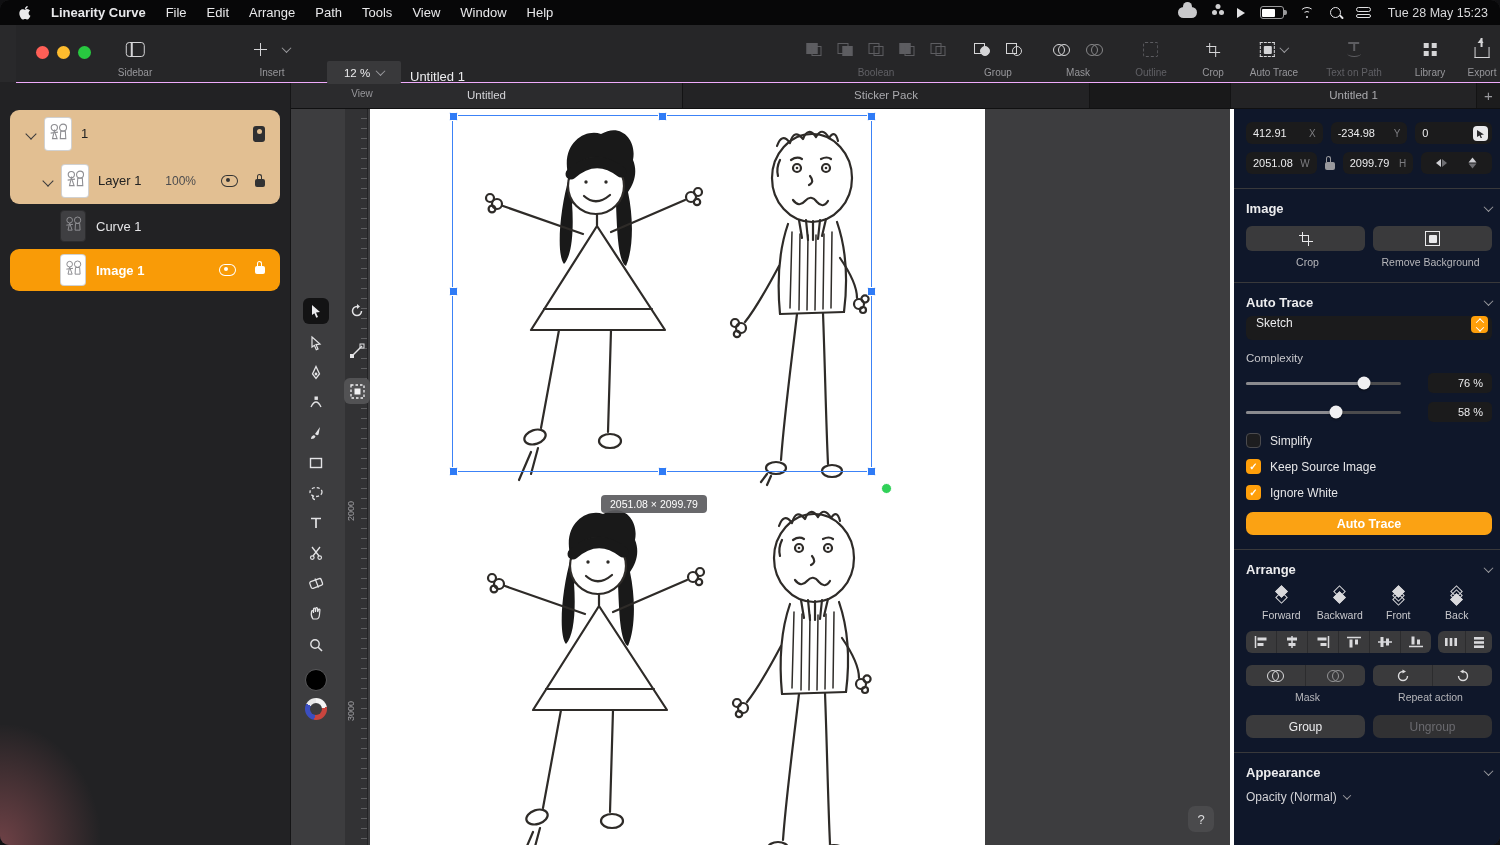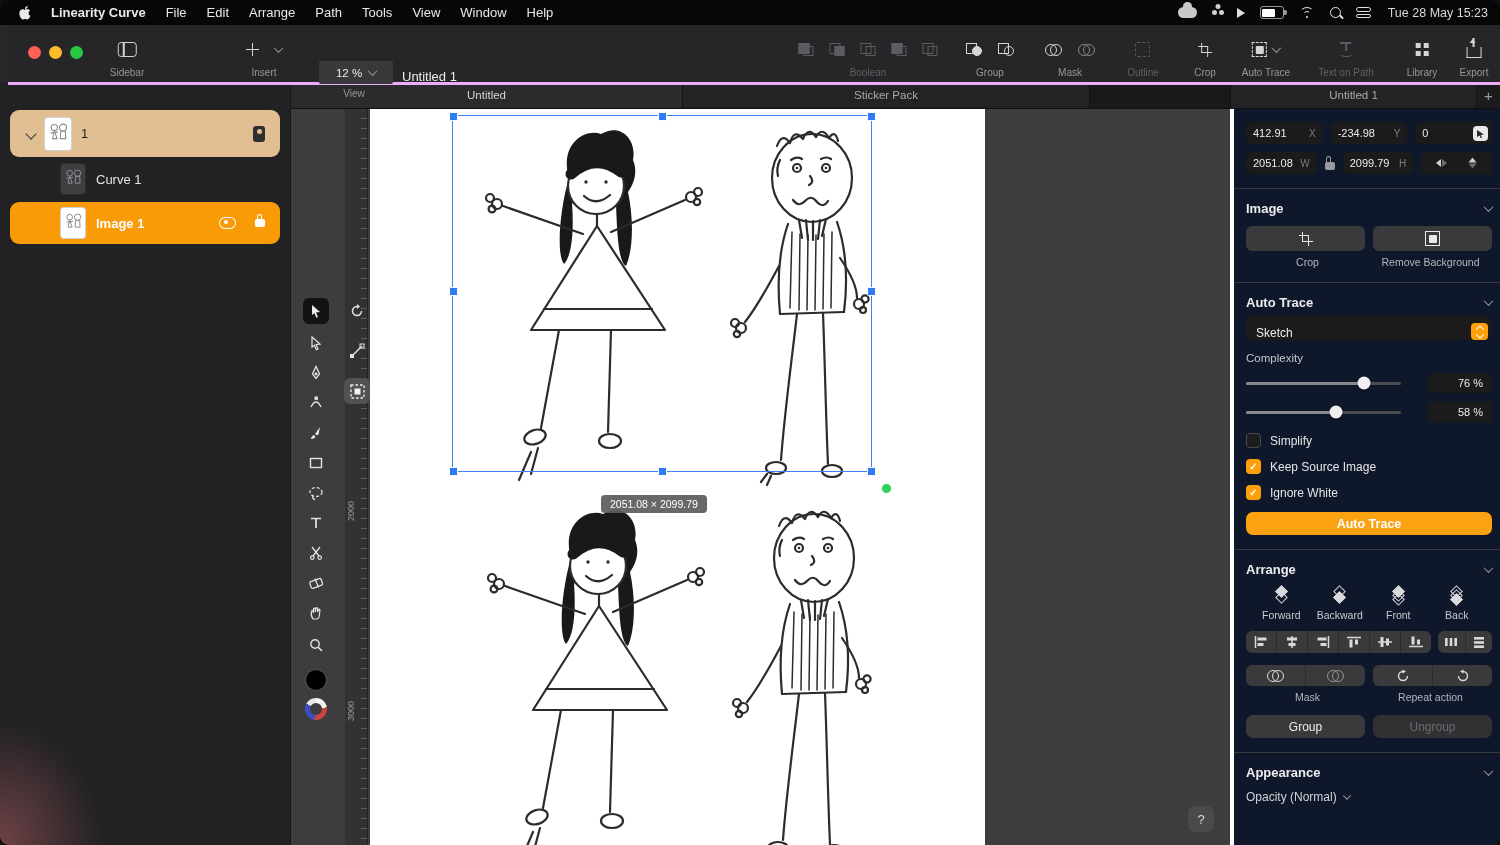--- a/index.html
+++ b/index.html
@@ -25,21 +25,21 @@
   .wifi::after{content:'';position:absolute;left:4px;top:4px;width:6px;height:6px;border:1.7px solid #e6e6e8;border-radius:50%;clip-path:polygon(50% 55%,-25% -30%,125% -30%)}
   .wifi i{position:absolute;left:7px;top:9px;width:2.6px;height:2.6px;background:#e6e6e8;border-radius:50%}
   .mag{width:9px;height:9px;border:1.7px solid #e6e6e8;border-radius:50%;position:relative}
   .mag::after{content:'';position:absolute;left:8px;top:8px;width:5px;height:1.8px;background:#e6e6e8;transform:rotate(45deg);border-radius:2px}
   .cc-ic{width:15px;height:11px;position:relative}
   .cc-ic::before,.cc-ic::after{content:'';position:absolute;left:0;width:15px;height:4.5px;border:1px solid #e0e0e2;border-radius:3px;box-sizing:border-box}
   .cc-ic::before{top:0}.cc-ic::after{bottom:0}
   .clock{font-size:12.5px;margin-left:2px}
 
   
-  .toolbar{position:absolute;top:25px;left:8px;right:0;height:57px;background:#262628;border-bottom:3px solid #f0abfc;z-index:8}
+  .toolbar{position:absolute;top:25px;left:16px;right:0;height:57px;background:#262628;border-bottom:1px solid #f0abfc;z-index:8}
   .tl{position:absolute;top:21px;width:13px;height:13px;border-radius:50%}
   .tgroup{position:absolute;top:13px;transform:translateX(-50%);text-align:center}
   .ticons{height:23px;display:flex;gap:16px;align-items:center;justify-content:center;color:#d5d5d7}
   .tlabel{font-size:10px;color:#97979b;margin-top:6px;white-space:nowrap}
   .dim .ticons{color:#5d5d61}.dim .tlabel{color:#606065}
   .chev-s{width:6px;height:6px;border-right:1.5px solid #9a9a9e;border-bottom:1.5px solid #9a9a9e;transform:rotate(45deg) translate(-1px,-1px);display:inline-block}
   .ic-sidebar{width:17px;height:13px;border:1.6px solid #d5d5d7;border-radius:3.5px;position:relative;display:inline-block}
   .ic-sidebar::before{content:'';position:absolute;left:4.5px;top:0;bottom:0;width:1.6px;background:#d5d5d7}
   .ic-plus{width:13px;height:13px;position:relative;display:inline-block}
   .ic-plus::before{content:'';position:absolute;left:0;right:0;top:5.7px;height:1.8px;background:#d5d5d7}
@@ -127,21 +127,21 @@
   .fld{flex:1;height:22px;background:#1b1b1c;border-radius:6px;display:flex;align-items:center;justify-content:space-between;padding:0 7px;font-size:11px;color:#ececee;box-sizing:border-box}
   .sfx{color:#7d7d81;font-size:10px;margin-left:4px}
   .rotbox{width:15px;height:15px;background:#e9e9eb;border-radius:4px;display:flex;align-items:center;justify-content:center;flex:none;margin-right:-3px}
   .hr{height:1px;background:#39393b;margin-top:14px}
   .shead{display:flex;align-items:center;justify-content:space-between;padding:12px 12px 0;font-size:13px;font-weight:700;color:#ececee}
   .imgbtns{display:flex;gap:8px;padding:10px 12px 0}
   .bigbtn{flex:1;height:25px;background:#3a3a3c;border-radius:6px;display:flex;align-items:center;justify-content:center;color:#e9e9eb}
   .caps{display:flex;padding:5px 12px 0;font-size:10.5px;color:#b6b6ba}
   .caps span{flex:1;text-align:center}
   .lbl{padding:12px 12px 0;font-size:11.5px;color:#c7c7cb}
-  .select{margin:6px 12px 0;height:24px;background:#1b1b1c;border-radius:6px;display:flex;align-items:flex-end;justify-content:space-between;padding:0 4px 0 10px;font-size:12px;color:#ececee}
+  .select{margin:6px 12px 0;height:24px;background:#1b1b1c;border-radius:6px;display:flex;align-items:flex-start;justify-content:space-between;padding:0 4px 0 10px;font-size:12px;color:#ececee}
   .stepper{width:17px;height:17px;background:#ff9f0a;border-radius:4px;display:flex;flex-direction:column;align-items:center;justify-content:center;gap:2px}
   .stepper b{width:5px;height:5px;border-right:1.6px solid #fff;border-bottom:1.6px solid #fff;display:block}
   .stepper .up{transform:rotate(-135deg) translate(-1px,-1px)}
   .stepper .dn{transform:rotate(45deg) translate(-1px,-1px)}
   .sliderrow{display:flex;align-items:center;gap:27px;padding:9px 12px 0}
   .track{flex:1;height:3px;background:#4b4b4d;border-radius:2px;position:relative}
   .sfill{position:absolute;left:0;top:0;bottom:0;background:#8a8a8e;border-radius:2px}
   .sthumb{position:absolute;top:50%;transform:translate(-50%,-50%);width:13px;height:13px;border-radius:50%;background:#f0f0f2;box-shadow:0 1px 2px rgba(0,0,0,.5)}
   .valbox{width:64px;height:20px;background:#1b1b1c;border-radius:5px;display:flex;align-items:center;justify-content:flex-end;padding:0 9px;font-size:11px;color:#ececee;box-sizing:border-box}
   .checkrow{display:flex;align-items:center;gap:9px;padding:11px 12px 0;font-size:12px;color:#e5e5e7}
@@ -322,20 +322,32 @@
     <div class="selgroup">
       <div class="lrow" style="padding-left:17px">
         <span class="chev-d"></span>
         <span class="thumb">
             <svg width="22" height="26">
               <use href="#mini"></use>
             </svg>
           </span>
         <span class="lname">1</span>
         <span class="badge" style="margin-left:auto;margin-right:15px"></span>
+      </div>
+      <div class="lrow" style="padding-left:34px;padding-right:15px">
+        <span class="chev-d"></span>
+        <span class="thumb">
+            <svg width="22" height="26">
+              <use href="#mini"></use>
+            </svg>
+          </span>
+        <span class="lname">Layer 1</span>
+        <span class="pct">100%</span>
+        <span class="eye" style="color:#333;margin-left:16px"></span>
+        <span class="lockic" style="color:#333;margin-left:8px"></span>
       </div>
     </div>
     <div class="rowc">
       <span class="thumb darkth" style="width:24px;height:30px">
           <svg width="20" height="24">
             <use href="#mini"></use>
           </svg>
         </span>
       <span class="lname">Curve 1</span>
     </div>

